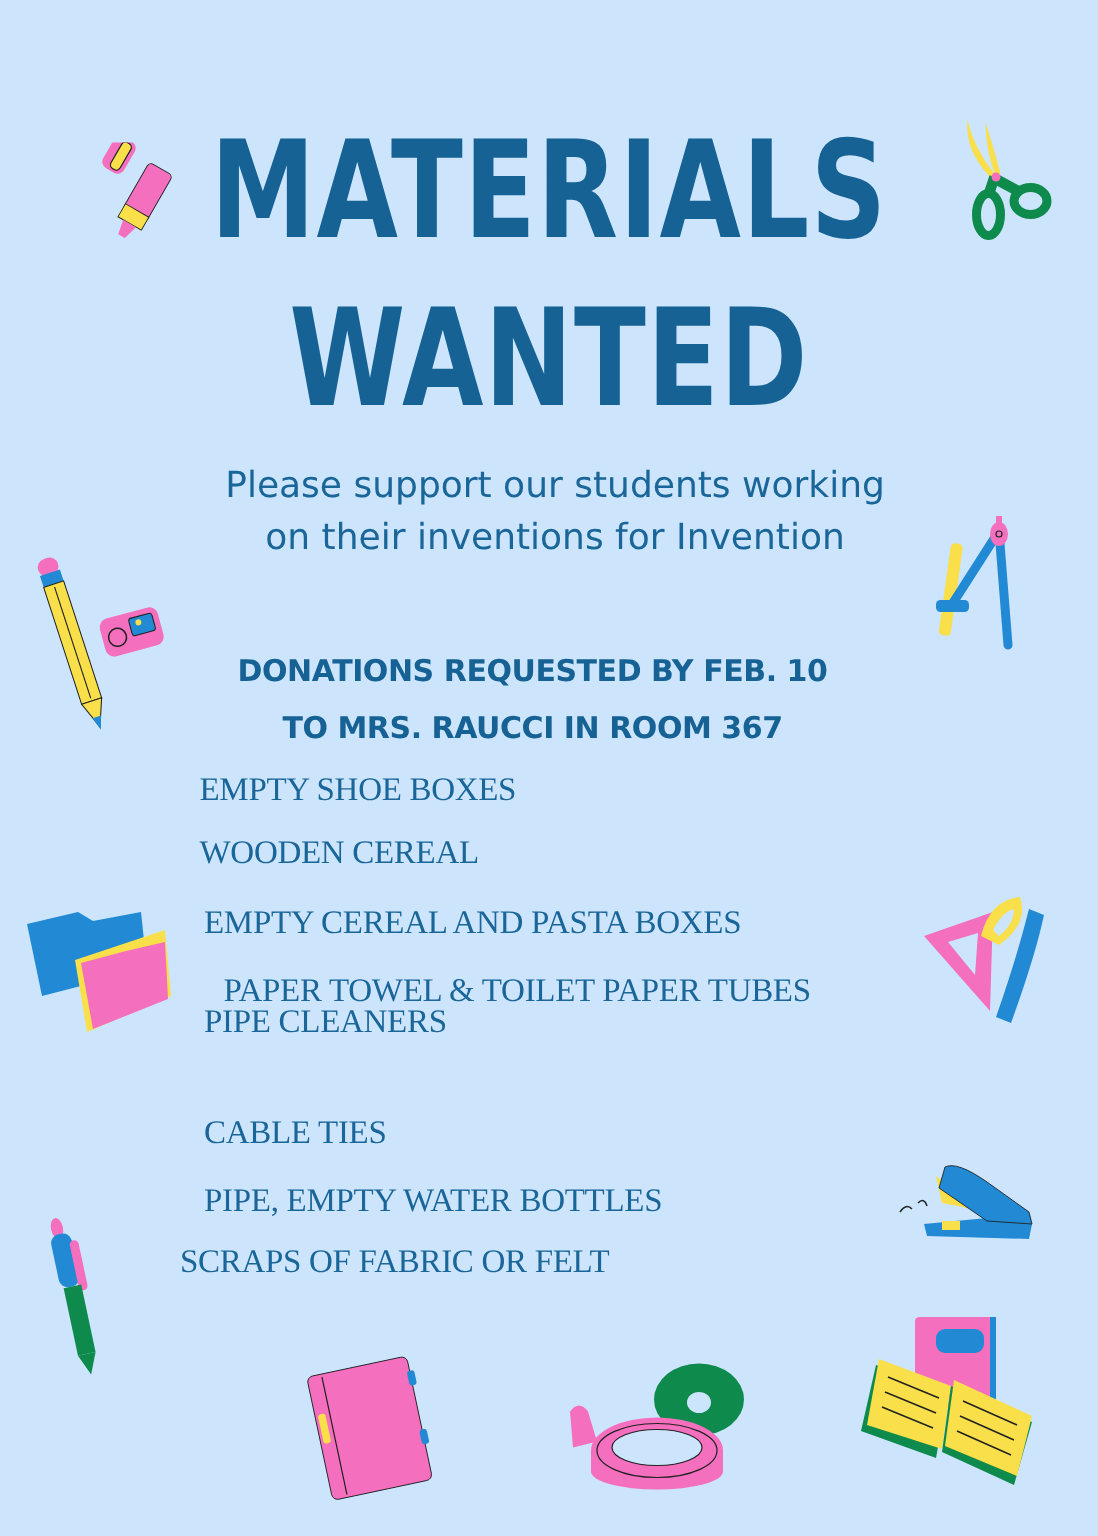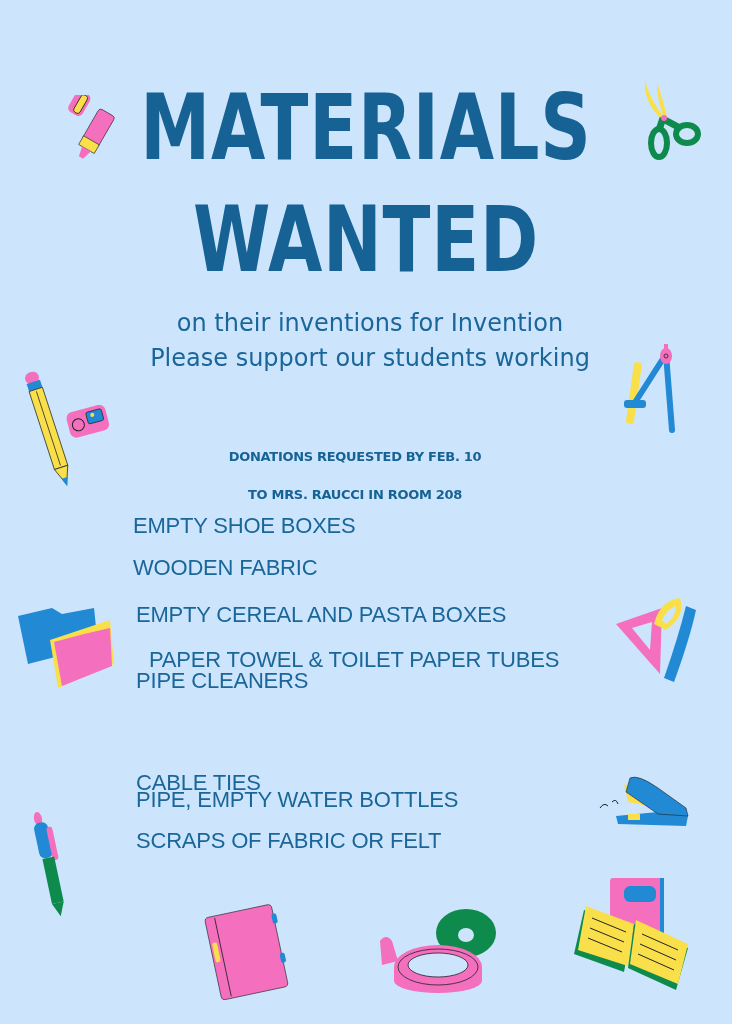--- a/index.html
+++ b/index.html
@@ -24,64 +24,63 @@
     .title-2 { top: 190px; font-size: 90px; line-height: 100px; }
     .subtitle {
       position: absolute; left: 120px; width: 500px; top: 306px;
       text-align: center; font-size: 24px; line-height: 35px;
       color: #1b6699;
       font-family: "DejaVu Sans", sans-serif;
     }
     .subtitle span { display: block; white-space: nowrap; }
     .deadline {
       position: absolute; left: 120px; width: 470px; top: 428px;
-      text-align: center; font-weight: bold; font-size: 13px; line-height: 38px;
+      text-align: center; font-weight: bold; font-size: 20px; line-height: 38px;
       font-family: "DejaVu Sans", sans-serif;
       color: #176294;
       letter-spacing: -0.3px;
-      margin-top: 10px;
     }
     .deadline span { display: block; white-space: nowrap; }
     .items { position: absolute; left: 0; top: 0; }
     .item {
       position: absolute; white-space: nowrap;
       font-size: 22px; color: #1b6699;
-      font-family: Liberation Sans, sans-serif;
+      font-family: Liberation Serif, serif;
       letter-spacing: -0.2px;
       text-align: center;
     }
     .deco { position: absolute; }
   </style>
 </head>
 <body>
 
 <div class="poster">
 
   <div class="title title-1">MATERIALS</div>
   <div class="title title-2">WANTED</div>
 
   <div class="subtitle">
+    <span>Please support our students working</span>
     <span>on their inventions for Invention</span>
-    <span>Please support our students working</span>
   </div>
 
   <div class="deadline">
     <span>DONATIONS REQUESTED BY FEB. 10</span>
-    <span>TO MRS. RAUCCI IN ROOM 208</span>
+    <span>TO MRS. RAUCCI IN ROOM 367</span>
   </div>
 
   <div class="items">
     <div class="item" style="left:133px; top:513px;">EMPTY SHOE BOXES</div>
-    <div class="item" style="left:133px; top:555px;">WOODEN FABRIC</div>
+    <div class="item" style="left:133px; top:555px;">WOODEN CEREAL</div>
     <div class="item" style="left:136px; top:602px;">EMPTY CEREAL AND PASTA BOXES</div>
     <div class="item" style="left:149px; top:647px;">PAPER TOWEL &amp; TOILET PAPER TUBES</div>
     <div class="item" style="left:136px; top:668px;">PIPE CLEANERS</div>
-    <div class="item" style="left:136px; top:742px;margin-top:28px;">CABLE TIES</div>
+    <div class="item" style="left:136px; top:742px;">CABLE TIES</div>
     <div class="item" style="left:136px; top:787px;">PIPE, EMPTY WATER BOTTLES</div>
-    <div class="item" style="left:136px; top:828px;">SCRAPS OF FABRIC OR FELT</div>
+    <div class="item" style="left:120px; top:828px;">SCRAPS OF FABRIC OR FELT</div>
   </div>
 
   <svg class="deco" style="left:50px; top:95px;" width="75" height="75" viewBox="0 0 75 75">
     <g transform="rotate(30 37 37)">
       <rect x="8" y="4" width="16" height="24" rx="5" fill="#f46fbd"></rect>
       <rect x="14" y="6" width="7" height="20" rx="3" fill="#f9df4a" stroke="#222" stroke-width="0.8"></rect>
       <rect x="36" y="10" width="18" height="36" rx="3" fill="#f46fbd" stroke="#222" stroke-width="0.6"></rect>
       <rect x="36" y="42" width="18" height="10" fill="#f9df4a" stroke="#222" stroke-width="0.6"></rect>
       <polygon points="40,52 50,52 47,62 42,62" fill="#f46fbd"></polygon>
     </g>

